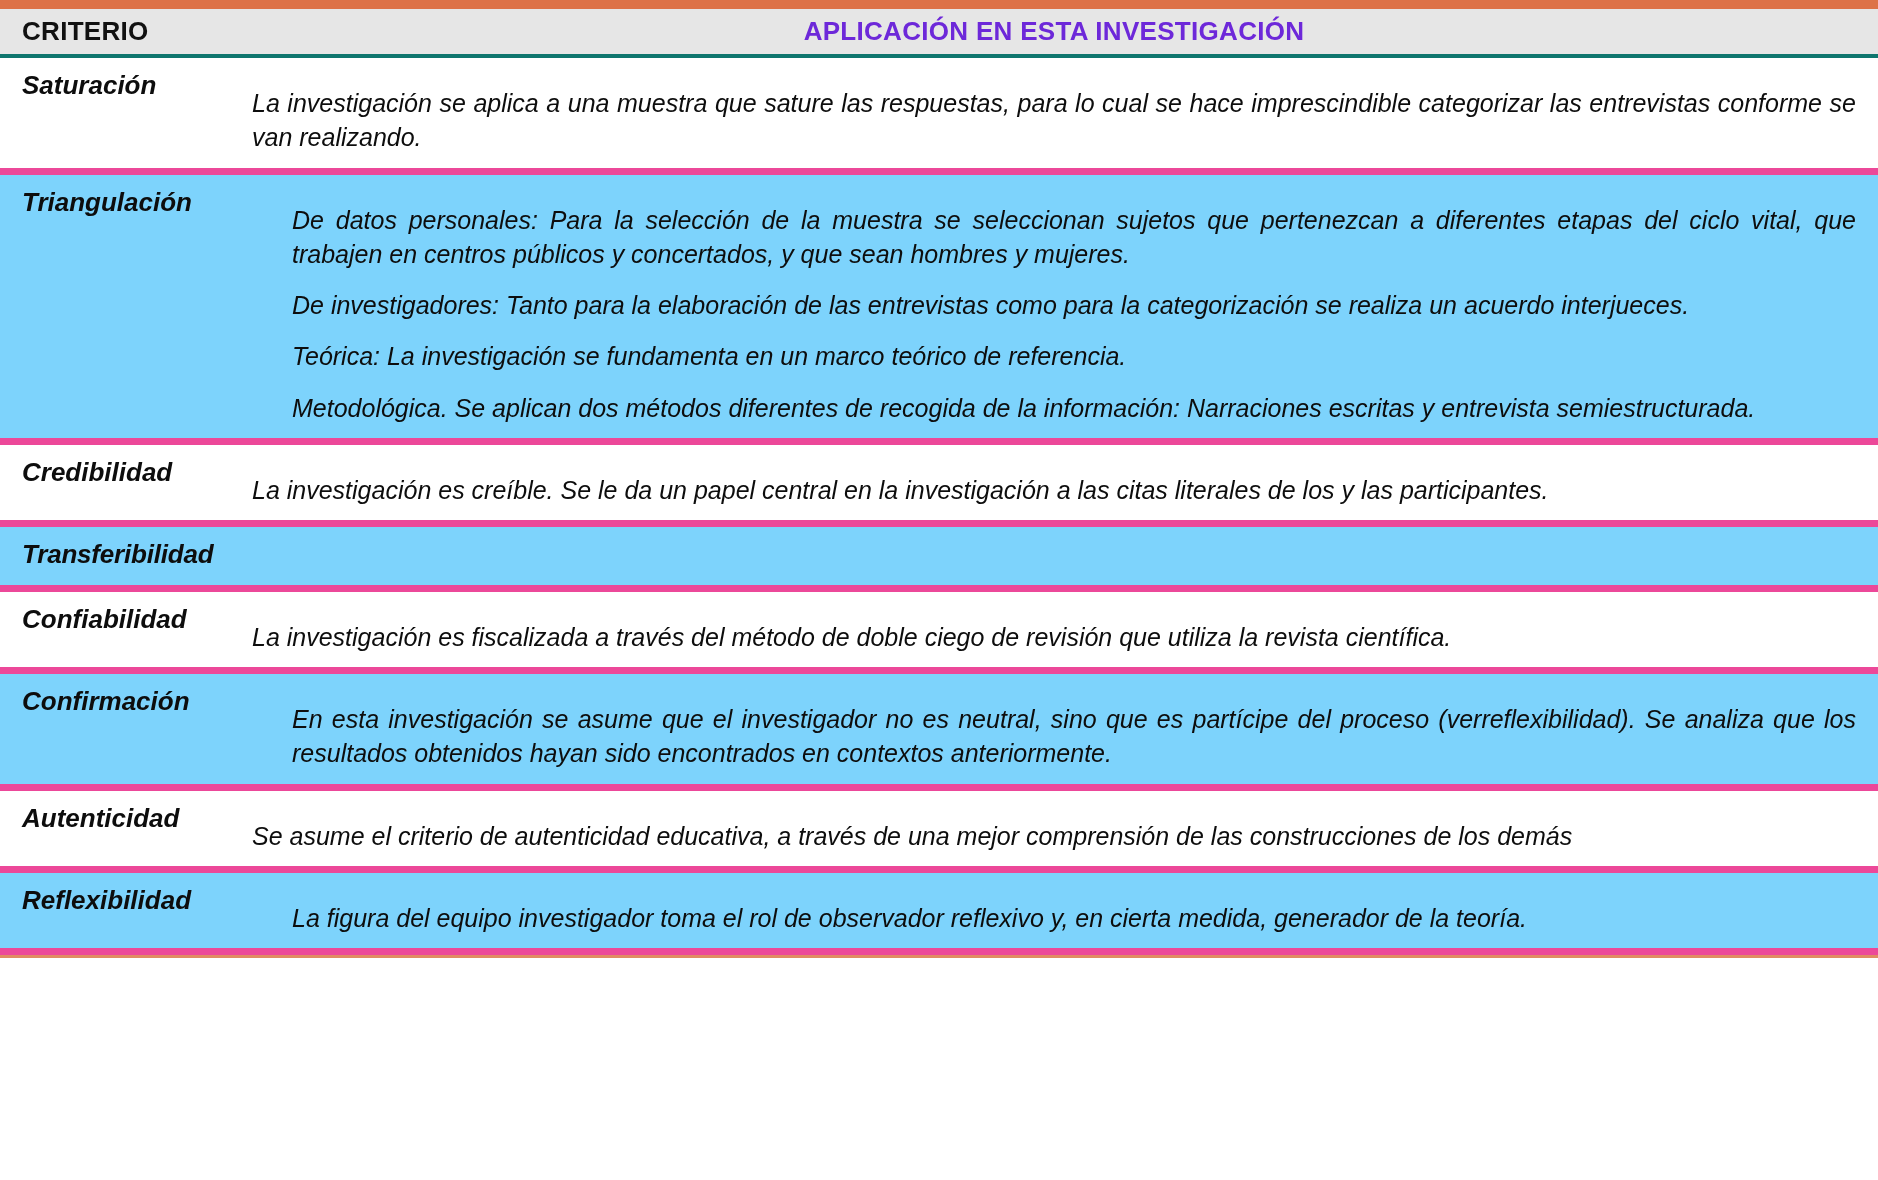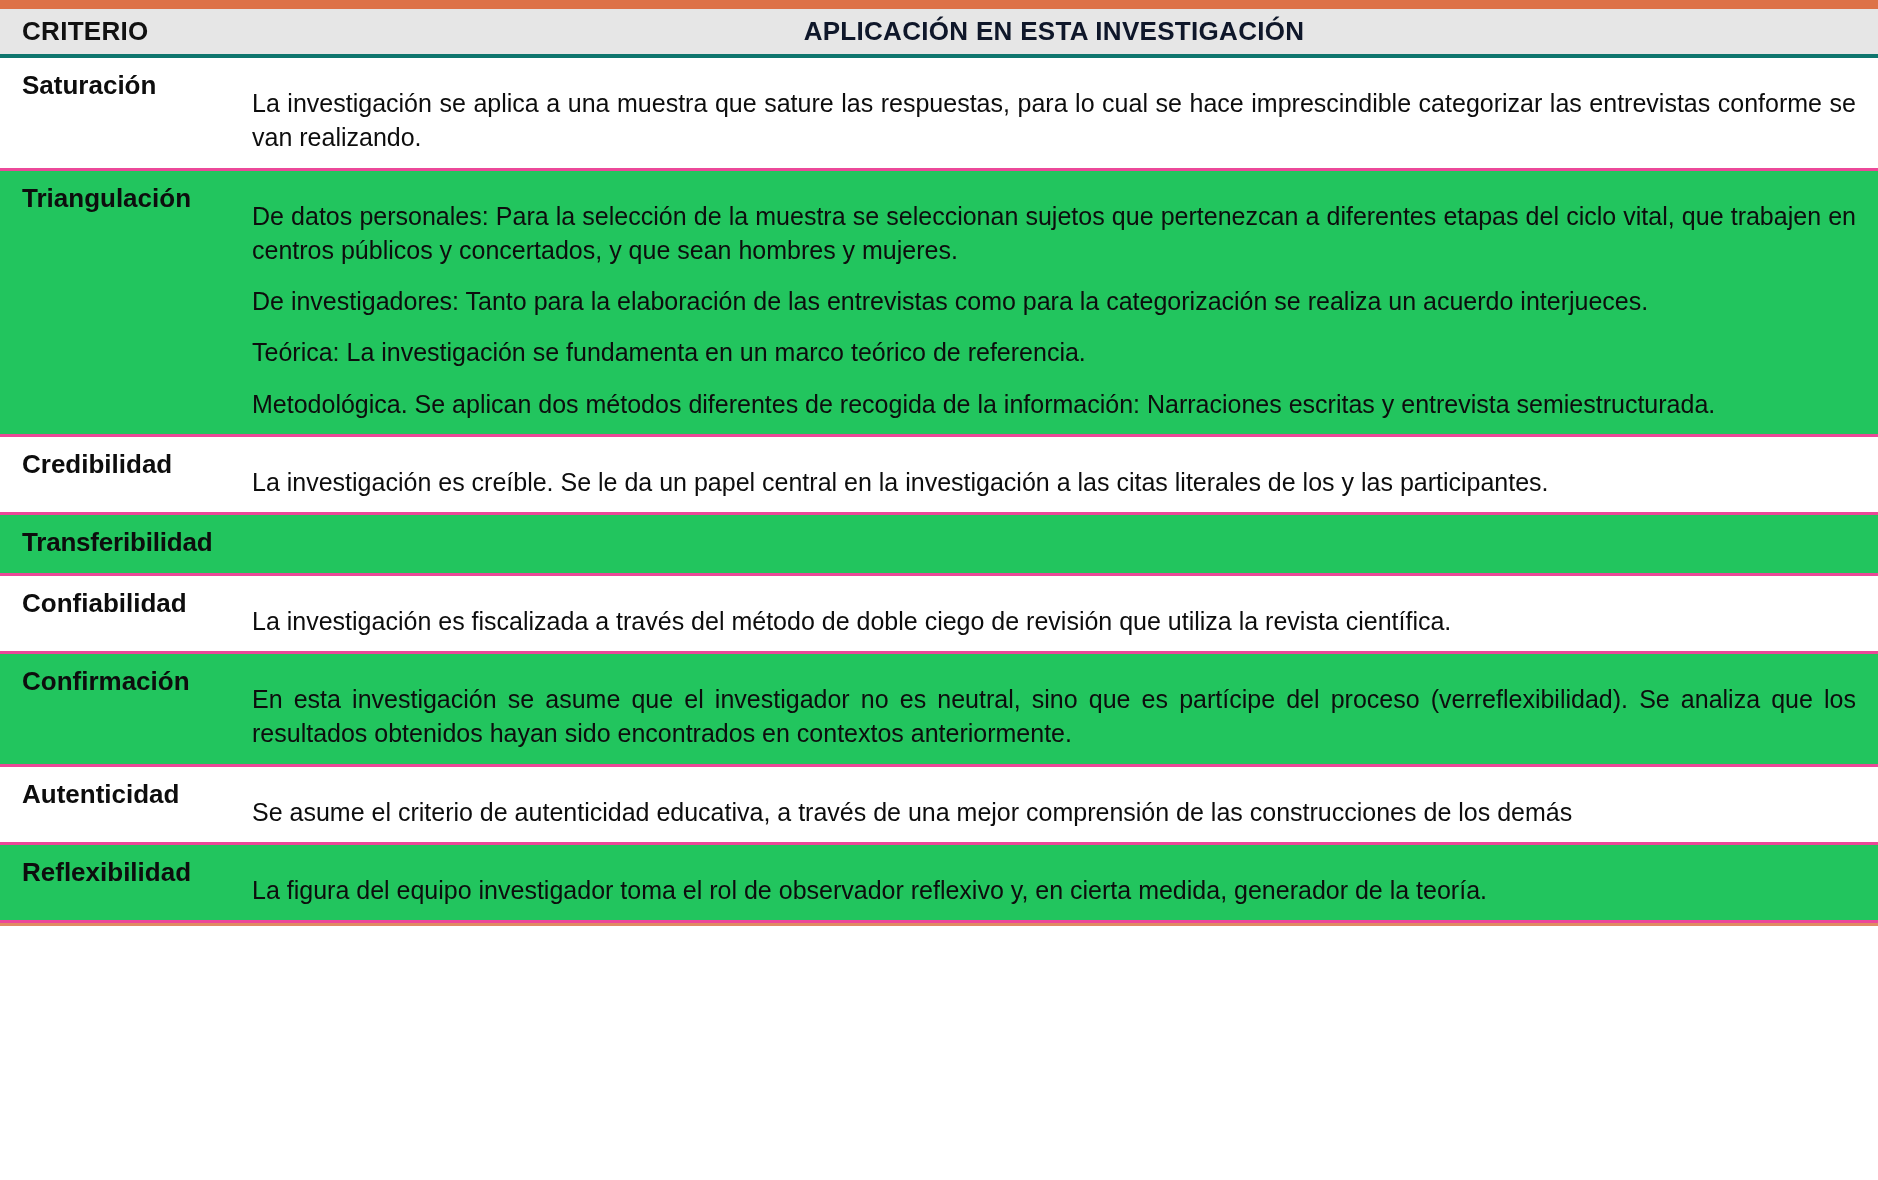--- a/index.html
+++ b/index.html
@@ -47,34 +47,35 @@
     white-space: nowrap;
   }
   .th-aplicacion {
     flex: 1;
     box-sizing: border-box;
     padding-right: 22px;
     text-align: center;
     font-size: 26px;
     font-weight: bold;
     letter-spacing: 0.3px;
-    color: #0f172a;
+    color: #6d28d9;
     white-space: nowrap;
   }
 
   
   .trow {
     display: flex;
     align-items: flex-start;
-    border-bottom: 3px solid #ec4899;
+    border-bottom: 7px solid #ec4899;
     box-sizing: border-box;
     padding-top: 11px;
     padding-bottom: 13px;
+    font-style: italic;
   }
-  .trow.shaded { background: #22c55e; }
+  .trow.shaded { background: #7dd3fc; gap: 40px; }
   .trow.plain  { background: #ffffff; }
 
   .td-criterio {
     width: 252px;
     flex: 0 0 252px;
     box-sizing: border-box;
     padding-left: 22px;
     padding-right: 6px;
     font-size: 26px;
     font-weight: bold;

